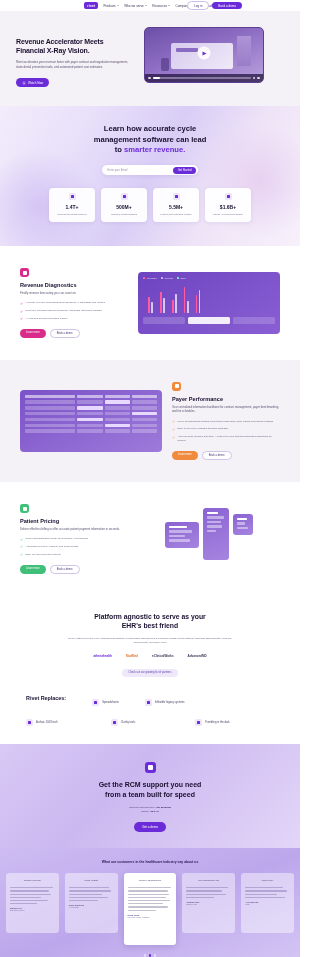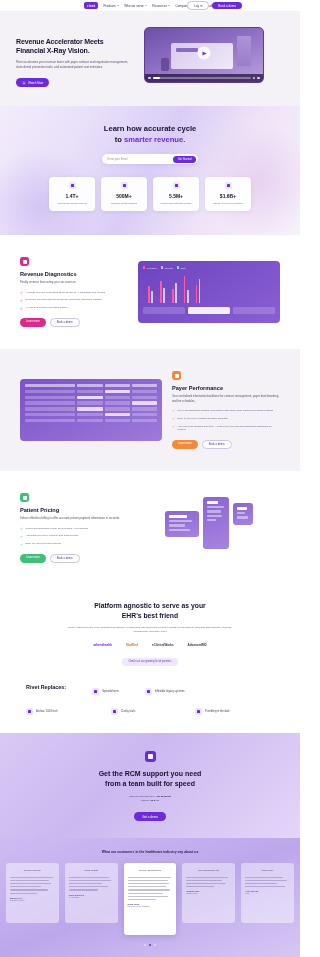--- a/index.html
+++ b/index.html
@@ -248,20 +248,21 @@
         <div class="vid-track"></div>
         <i class="vid-ic"></i>
         <i class="vid-ic"></i>
       </div>
     </div>
   </div>
 
   <div class="band">
     <div class="band-h2">
       <div>Learn how accurate cycle</div>
+      <div>management software can lead</div>
       <div><span>to </span><span class="accent">smarter revenue.</span></div>
     </div>
     <div class="email-row">
       <div class="email-input">Enter your Email</div>
       <div class="email-btn">Get Started</div>
     </div>
     <div class="stats">
       <div class="stat-card">
         <div class="stat-ic">
             <span></span>

